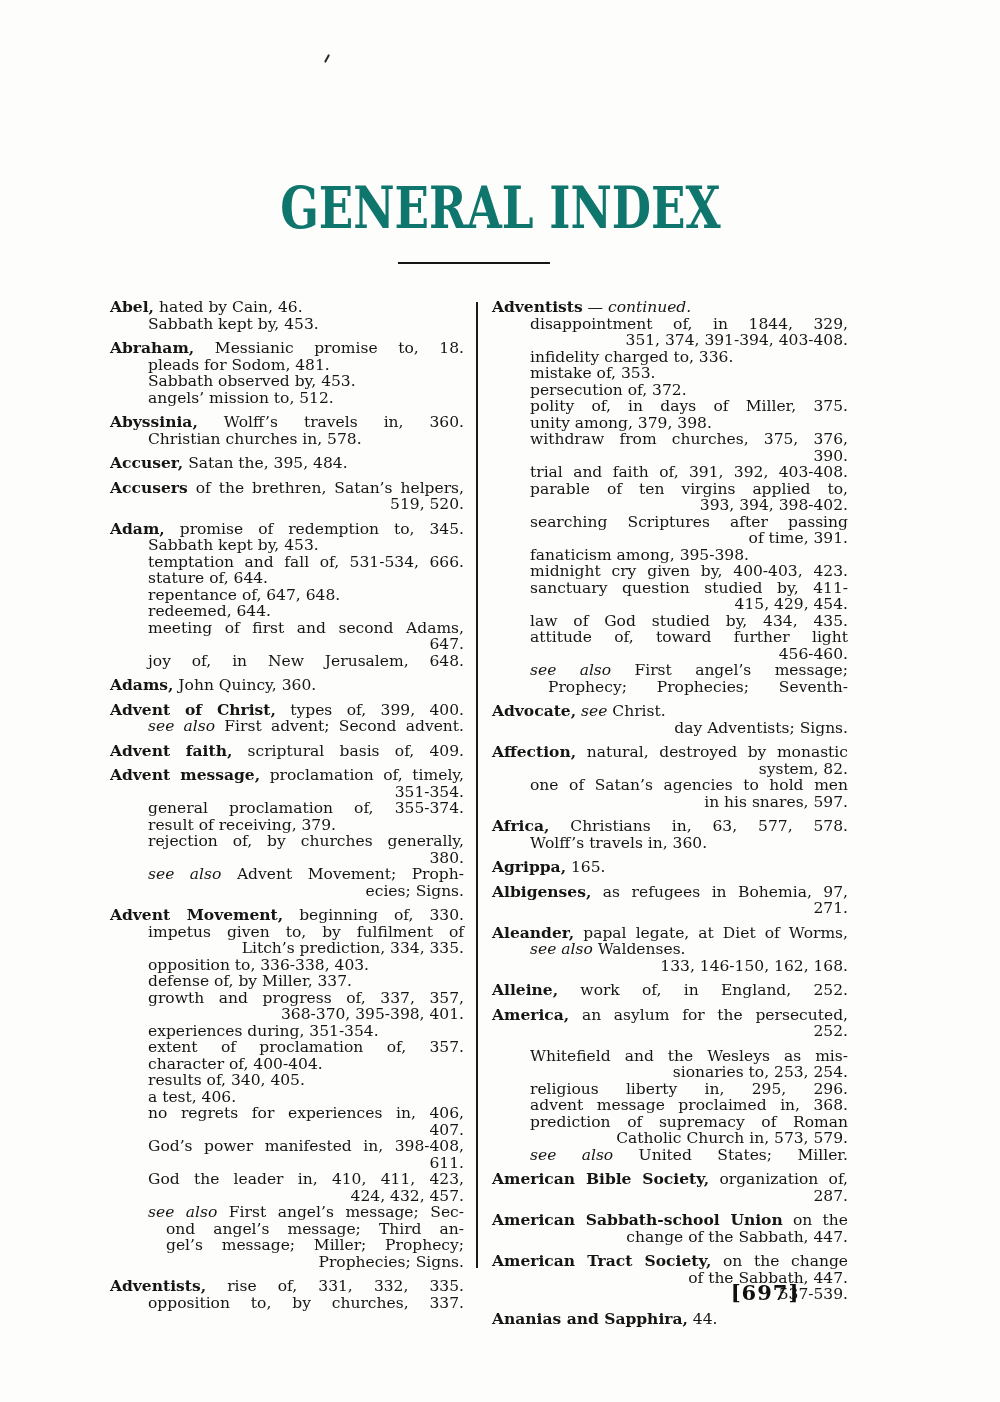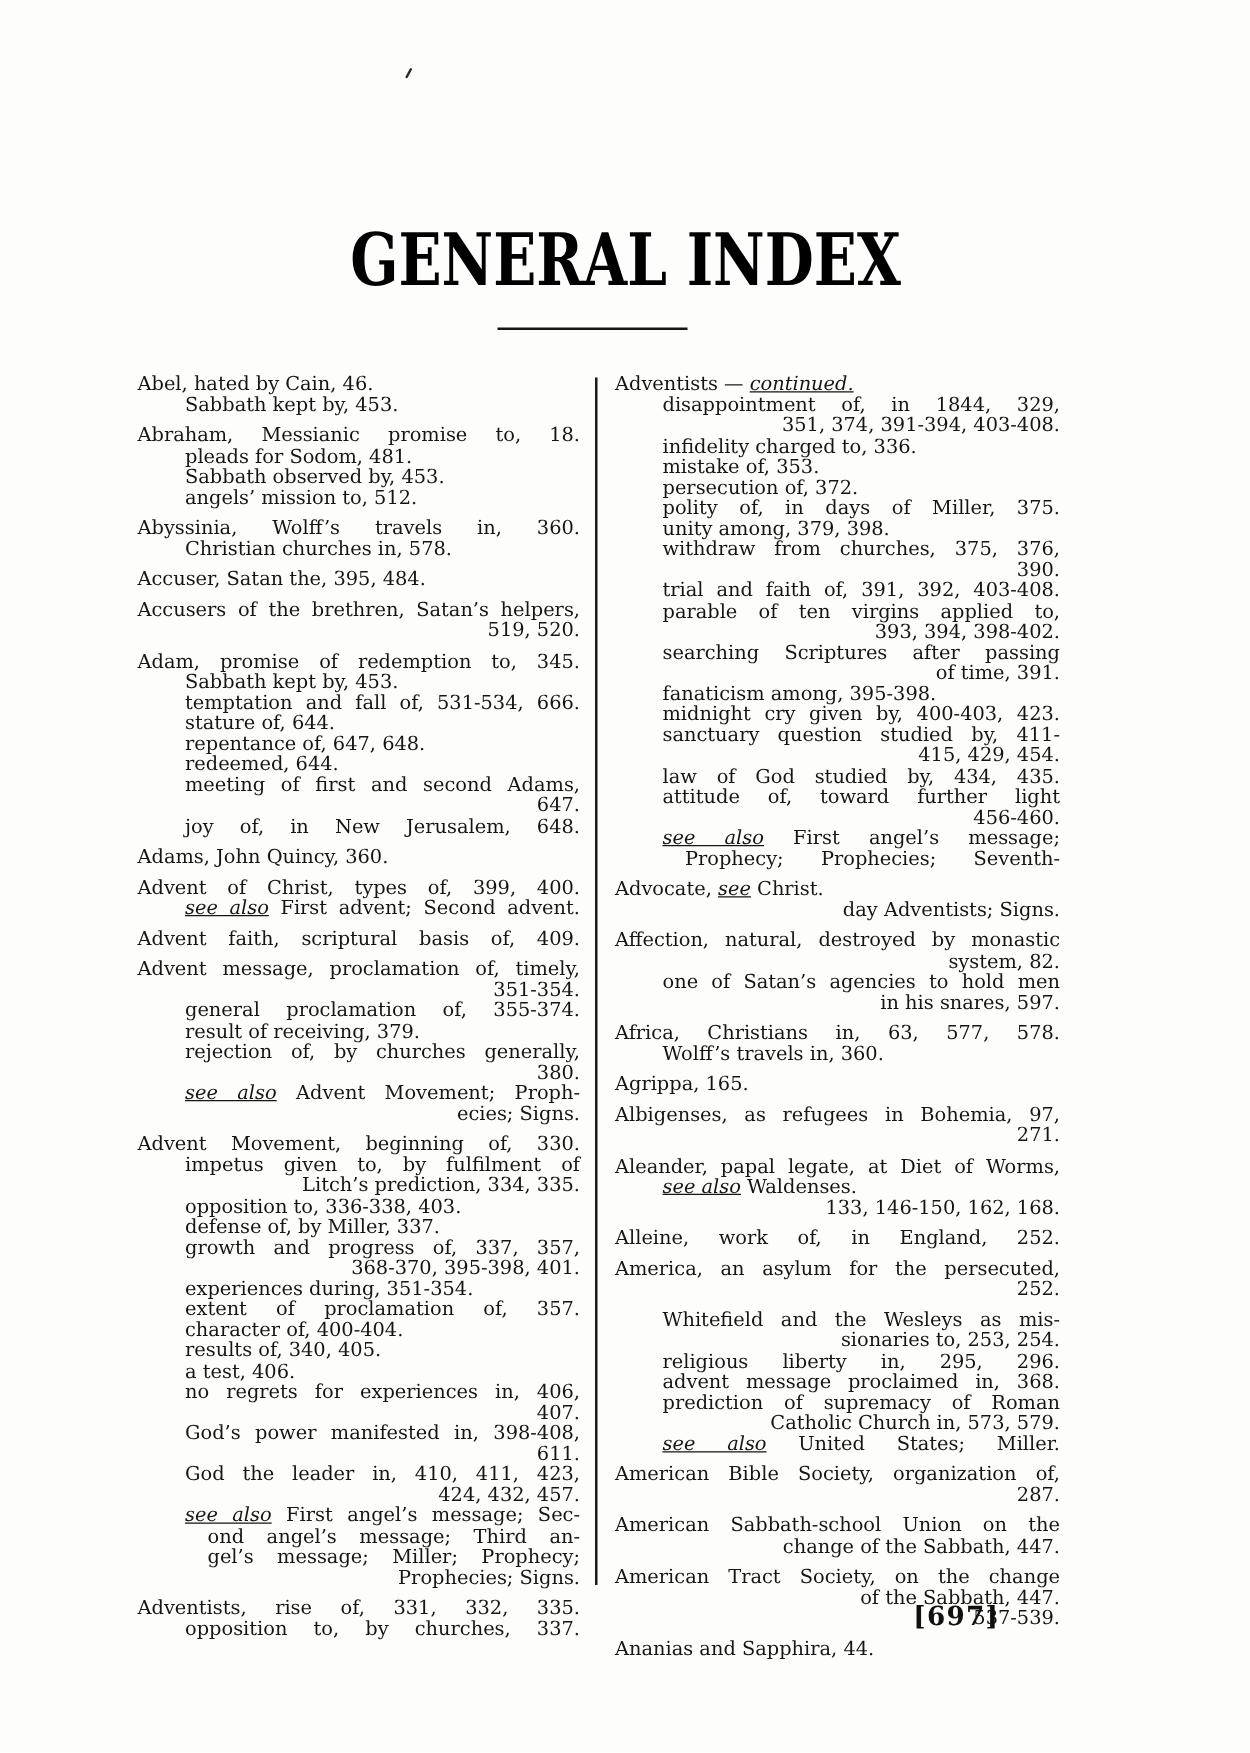--- a/index.html
+++ b/index.html
@@ -11,21 +11,21 @@
     color:#141414;
     font-family:"DejaVu Serif", serif;
   }
   .speck{
     position:absolute;left:326px;top:54px;width:2px;height:9px;
     background:#2a2a2a;transform:rotate(28deg);border-radius:1px;
   }
   .title{
     position:absolute;top:174px;left:0;width:100%;
     text-align:center;font-weight:700;font-size:58px;
-    letter-spacing:0px;color:#000000;white-space:nowrap;
+    letter-spacing:0px;color:#0f766e;white-space:nowrap;
   }
   .title .squeeze{display:inline-block;transform:scaleX(0.78);transform-origin:center;}
   .rule{
     position:absolute;top:262px;left:398px;width:152px;height:2px;
     background:#161616;
   }
   .divider{
     position:absolute;top:302px;left:476px;width:2px;height:966px;
     background:#1a1a1a;
   }
@@ -33,22 +33,22 @@
   .col-left{left:110px;width:354px;}
   .col-right{left:492px;width:356px;}
   .line{
     font-size:15.5px;line-height:16.5px;color:#151515;
     text-align:left;
   }
   .line.just{text-align:justify;text-align-last:justify;text-justify:inter-word;}
   .i1{padding-left:38px;}
   .i2{padding-left:56px;text-align:right;}
   .gap{margin-top:8px;}
-  .hw{font-weight:400;}
-  .it{font-style:italic;text-decoration:underline;}
+  .hw{font-weight:700;}
+  .it{font-style:italic;}
   .pageno{
     position:absolute;top:1280px;left:708px;width:114px;
     text-align:center;font-weight:700;font-size:21px;color:#101010;
     letter-spacing:1px;
   }
 </style>
 </head>
 <body>
 
 <div class="page">

